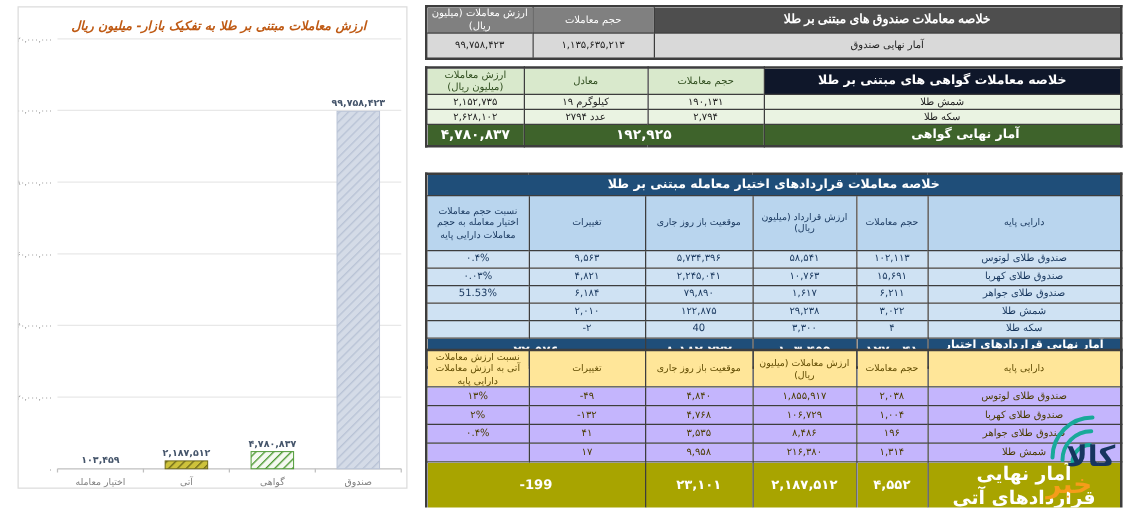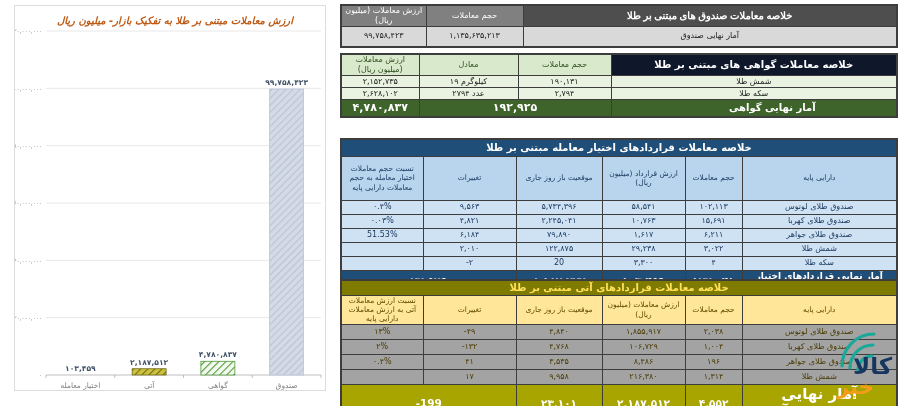--- a/index.html
+++ b/index.html
@@ -54,21 +54,21 @@
   #t-options tr.footer .fnum { font-size:10.5px; }
 
   
   #t-futures { top:279px; }
   #t-futures tr.title-row { height:15px; }
   #t-futures tr.hdr-row { height:28px; }
   #t-futures tr.data { height:15px; }
   #t-futures tr.footer { height:14px; }
   #t-futures .title { background:#7e7b00; color:#ffe15a; font-weight:bold; font-size:10px; }
   #t-futures .hdr   { background:#ffe699; color:#5f4a00; font-size:7.5px; }
-  #t-futures .cell  { background:#a3a3a3; color:#4a3b00; }
+  #t-futures .cell  { background:#c4b5fd; color:#4a3b00; }
   #t-futures tr.footer td { background:#a8a400; color:#fff; font-weight:bold; }
   #t-futures tr.footer .flabel { font-size:15px; }
   #t-futures tr.footer .fnum { font-size:10.5px; }
 
   
   #watermark { position:absolute; left:833px; top:328px; width:67px; height:78px; }
   #watermark .word-top { position:absolute; left:20px; top:25px; font-size:23px; font-weight:bold;
                          color:#16355f; direction:rtl; }
   #watermark .word-bottom { position:absolute; left:4px; top:47px; font-size:21px; font-weight:bold;
                             color:#f59c1a; direction:rtl; }
@@ -234,21 +234,21 @@
         <td class="cell num">۳,۰۲۲</td>
         <td class="cell num">۲۹,۲۳۸</td>
         <td class="cell num">۱۲۲,۸۷۵</td>
         <td class="cell num">۲,۰۱۰</td>
         <td class="cell num"></td>
       </tr>
       <tr class="data">
         <td class="cell">سکه طلا</td>
         <td class="cell num">۴</td>
         <td class="cell num">۳,۳۰۰</td>
-        <td class="cell num">20</td>
+        <td class="cell num">40</td>
         <td class="cell num">-۲</td>
         <td class="cell num"></td>
       </tr>
       <tr class="footer">
         <td class="flabel">آمار نهایی قراردادهای اختیار معامله</td>
         <td class="fnum num">۱۲۷,۰۴۱</td>
         <td class="fnum num">۱۰۳,۴۵۹</td>
         <td class="fnum num">۸,۱۸۲,۲۲۲</td>
         <td class="fnum num" colspan="2">۲۲,۵۷۶</td>
       </tr>
@@ -258,23 +258,20 @@
     <table class="rt" id="t-futures" dir="rtl">
       <colgroup>
           <col style="width:155px">
           <col style="width:57px">
           <col style="width:83px">
           <col style="width:86px">
           <col style="width:93px">
           <col style="width:82px">
         </colgroup>
       <tbody>
-          <tr class="title-row">
-        <td class="title" colspan="6">خلاصه معاملات قراردادهای آتی مبتنی بر طلا</td>
-      </tr>
       <tr class="hdr-row">
         <td class="hdr">دارایی پایه</td>
         <td class="hdr">حجم معاملات</td>
         <td class="hdr">ارزش معاملات (میلیون ریال)</td>
         <td class="hdr">موقعیت باز روز جاری</td>
         <td class="hdr">تغییرات</td>
         <td class="hdr">نسبت ارزش معاملات آتی به ارزش معاملات دارایی پایه</td>
       </tr>
       <tr class="data">
         <td class="cell">صندوق طلای لوتوس</td>

